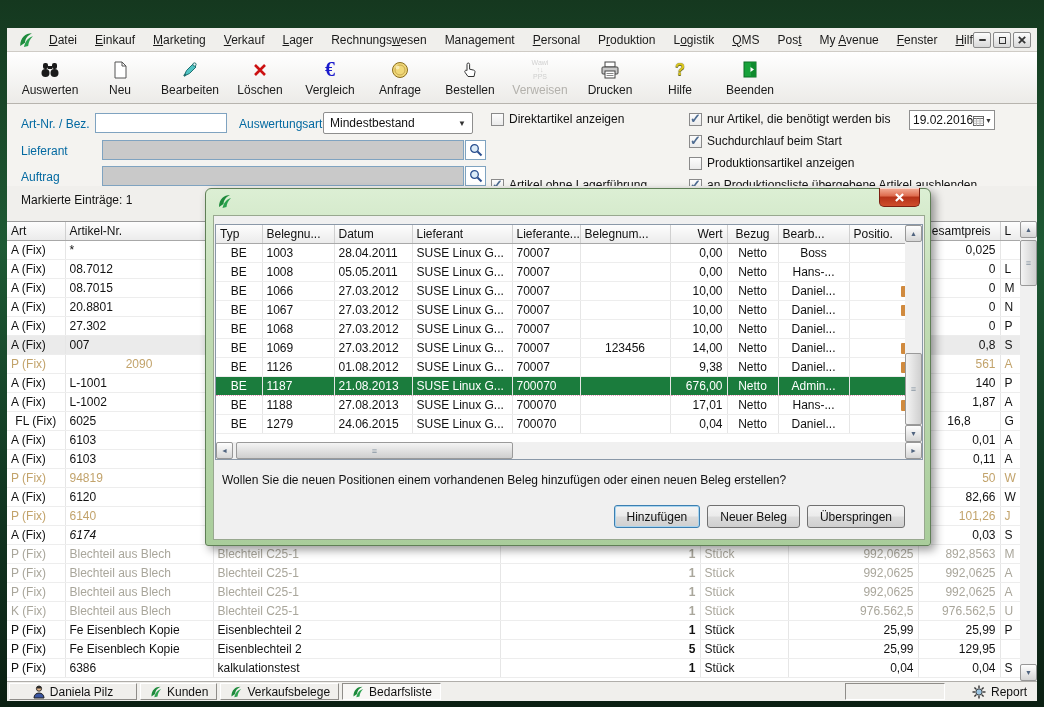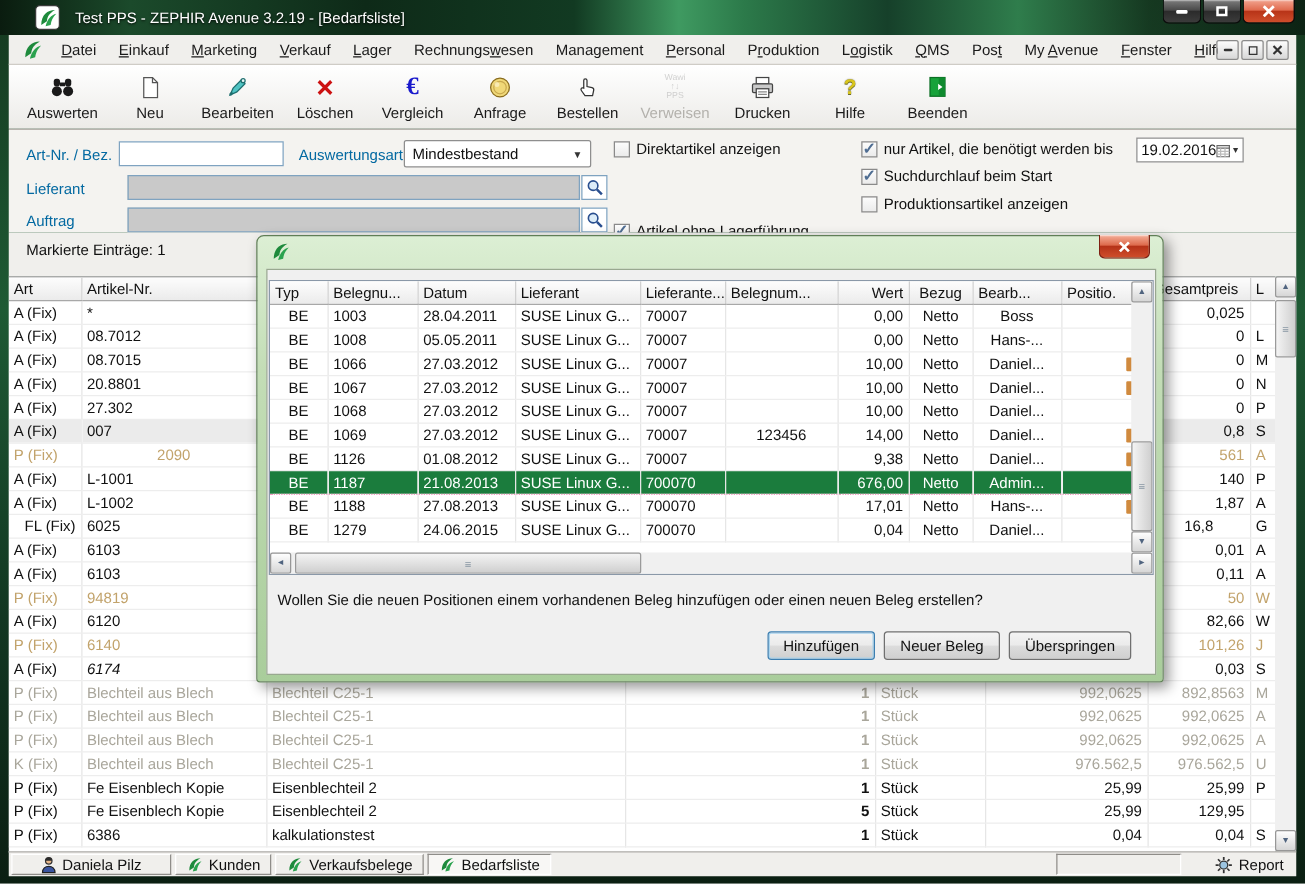--- a/index.html
+++ b/index.html
@@ -144,41 +144,20 @@
   <defs>
     <g id="swirl">
       <path d="M3 14 C3 6 8 2 14 2 C9 5 8 7 7.5 11 Z" fill="#1e8a3c"></path>
       <path d="M6.5 15 C8 9 11 6 15 5 C12 8 11 10.5 10.5 14 Z" fill="#2aa24e"></path>
     </g>
   </defs>
 </svg>
 
 <div class="screen">
 
-  <div class="titlebar">
-    <span class="applogo">
-      <svg width="16" height="16" viewBox="0 0 16 16">
-          <use href="#swirl"></use>
-        </svg>
-    </span>
-    <span class="title">Test PPS - ZEPHIR Avenue 3.2.19 - [Bedarfsliste]</span>
-    <span class="wincontrols">
-      <span class="wbtn">
-          <span class="minbar"></span>
-        </span>
-      <span class="wbtn">
-          <span class="restsq"></span>
-        </span>
-      <span class="wbtn close">
-        <svg width="10" height="10" viewBox="0 0 10 10">
-            <path d="M1 1 L9 9 M9 1 L1 9" stroke="#fff" stroke-width="2.2"></path>
-          </svg>
-      </span>
-    </span>
-  </div>
 
   <div class="menubar">
     <span class="applogo-sm">
       <svg width="17" height="17" viewBox="0 0 16 16">
           <use href="#swirl"></use>
         </svg>
     </span>
     <span id="menu-items"><span class="menu-item"><u>D</u>atei</span><span class="menu-item"><u>E</u>inkauf</span><span class="menu-item"><u>M</u>arketing</span><span class="menu-item"><u>V</u>erkauf</span><span class="menu-item"><u>L</u>ager</span><span class="menu-item">Rechnungs<u>w</u>esen</span><span class="menu-item">Mana<u>g</u>ement</span><span class="menu-item"><u>P</u>ersonal</span><span class="menu-item">P<u>r</u>oduktion</span><span class="menu-item">L<u>o</u>gistik</span><span class="menu-item"><u>Q</u>MS</span><span class="menu-item">Pos<u>t</u></span><span class="menu-item">My <u>A</u>venue</span><span class="menu-item"><u>F</u>enster</span><span class="menu-item"><u>H</u>ilfe</span></span>
     <span class="mdicontrols">
       <span class="mdibtn">
@@ -341,20 +320,24 @@
           <span class="cblabel">nur Artikel, die benötigt werden bis</span>
         </label>
         <label class="check">
           <span class="cb on"></span>
           <span class="cblabel">Suchdurchlauf beim Start</span>
         </label>
         <label class="check">
           <span class="cb"></span>
           <span class="cblabel">Produktionsartikel anzeigen</span>
         </label>
+        <label class="check">
+          <span class="cb on"></span>
+          <span class="cblabel">an Produktionsliste übergebene Artikel ausblenden</span>
+        </label>
       </div>
     <div class="datefield" style="top:6px;">
       <span>19.02.2016</span>
       <span class="cal">
         <svg width="11" height="11" viewBox="0 0 11 11">
             <rect x=".5" y="1.5" width="10" height="9" fill="#fff" stroke="#666"></rect>
             <line x1=".5" y1="3.5" x2="10.5" y2="3.5" stroke="#666"></line>
             <line x1="3.5" y1="3.5" x2="3.5" y2="10.5" stroke="#bbb"></line>
             <line x1="7" y1="3.5" x2="7" y2="10.5" stroke="#bbb"></line>
             <line x1=".5" y1="6" x2="10.5" y2="6" stroke="#bbb"></line>
@@ -478,21 +461,21 @@
             <td style="text-align: left;">A (Fix)</td>
             <td style="text-align: left;">L-1002</td>
             <td style="text-align: left;"></td>
             <td style="text-align: right;"></td>
             <td style="text-align: left;"></td>
             <td style="text-align: right;"></td>
             <td style="text-align: right;">1,87</td>
             <td style="text-align: left;">A</td>
           </tr>
           <tr>
-            <td style="text-align: right;">FL (Fix)</td>
+            <td style="text-align: center;">FL (Fix)</td>
             <td style="text-align: left;">6025</td>
             <td style="text-align: left;"></td>
             <td style="text-align: right;"></td>
             <td style="text-align: left;"></td>
             <td style="text-align: right;"></td>
             <td style="text-align: center;">16,8</td>
             <td style="text-align: left;">G</td>
           </tr>
           <tr>
             <td style="text-align: left;">A (Fix)</td>

